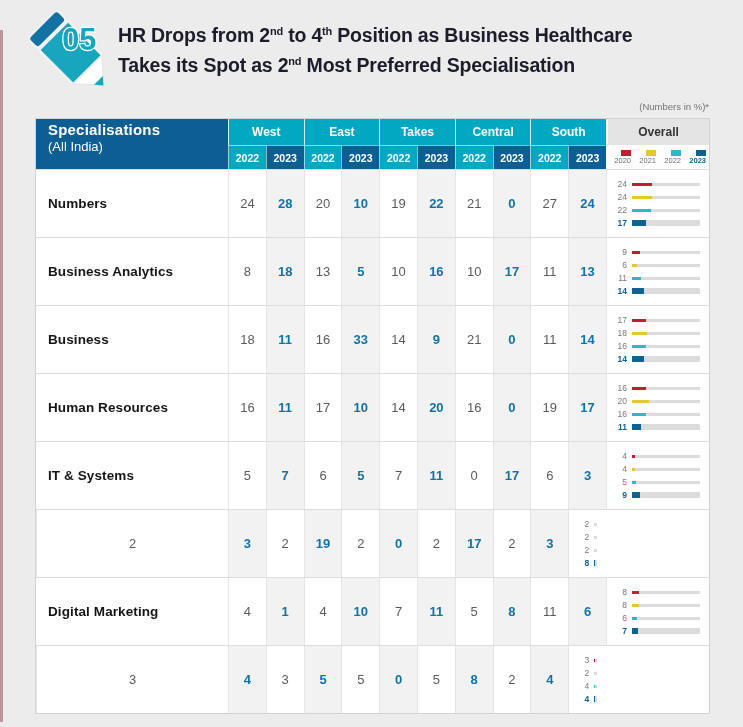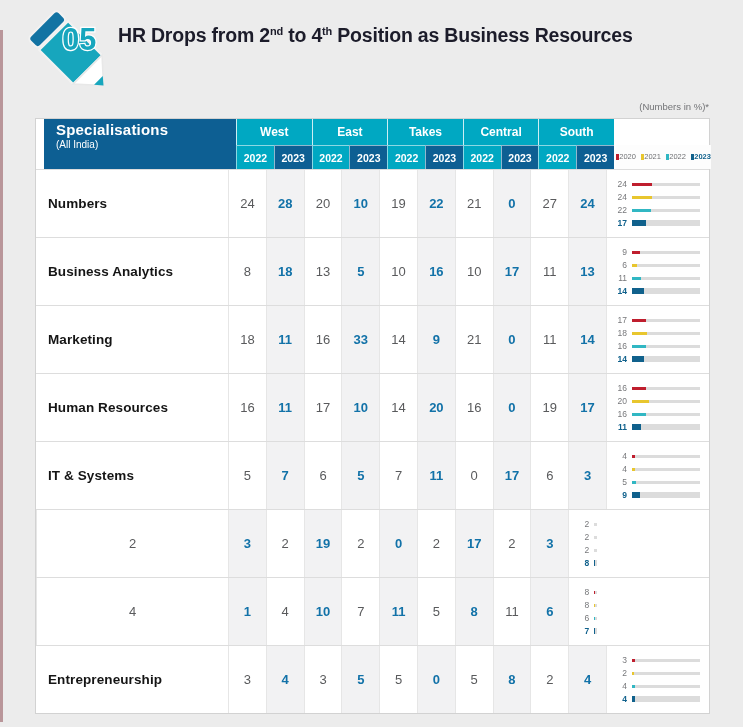--- a/index.html
+++ b/index.html
@@ -15,39 +15,39 @@
   .hdr-title { position:absolute; left:118px; top:22px; width:600px;
                font-size:19.5px; font-weight:bold; color:#1c1c2a; line-height:27px;
                letter-spacing:-0.2px; }
   .sup { font-size:11px; position:relative; top:-7px; }
 
   .note { position:absolute; top:101px; right:34px; font-size:9.5px; color:#727376; }
 
   .table { position:absolute; left:35px; top:118px; width:675px; background:#fff;
            border:1px solid #d2d2d2; box-sizing:border-box; }
 
-  .thead { display:grid; grid-template-columns:var(--cols); grid-template-rows:26px 24px;padding-left:8px; }
+  .thead { display:grid; grid-template-columns:var(--cols); grid-template-rows:26px 24px; }
   .label-head { grid-row:1/3; grid-column:1; background:#0d5f93; color:#fff;
                 padding:2px 0 0 12px; }
   .label-head .l1 { font-size:15px; font-weight:bold; letter-spacing:.2px; }
-  .label-head .l2 { font-size:10px; margin-top:1px; }
+  .label-head .l2 { font-size:13px; margin-top:1px; }
   .region-head { grid-row:1; background:#00a8c2; color:#fff; font-weight:bold; font-size:12px;
                  display:flex; align-items:center; justify-content:center;
                  border-left:1px solid rgba(255,255,255,.8); }
   .year-head { grid-row:2; color:#fff; font-size:10.5px; font-weight:bold;
                display:flex; align-items:center; justify-content:center;
                border-left:1px solid rgba(255,255,255,.55); border-top:1px solid rgba(255,255,255,.55); }
   .year-head.y22 { background:#00a8c2; }
   .year-head.y23 { background:#0d5f93; }
   .overall-head { grid-row:1; grid-column:12; background:#e4e4e5; color:#333;
                   font-weight:bold; font-size:12px; display:flex; align-items:center;
                   justify-content:center; border-left:2px solid #fff; }
   .legend-row { grid-row:2; grid-column:12; display:flex; align-items:center;
                 justify-content:center; gap:5px; background:#fdfdfd; border-left:2px solid #fff; }
-  .legend-item { display:flex; flex-direction:row; align-items:flex-end; width:20px; }
+  .legend-item { display:flex; flex-direction:column; align-items:flex-end; width:20px; }
   .lg-swatch { width:10px; height:6px; margin-bottom:1px; }
   .lg-label { font-size:7.5px; color:#6f7073; line-height:1; }
   .legend-item:last-child .lg-label { font-weight:bold; color:#10618c; }
 
   .trow { display:grid; grid-template-columns:var(--cols); height:67px;
           border-top:1px solid #dddddd; }
   .cell { display:flex; align-items:center; justify-content:center; font-size:13px;
           color:#595a5c; border-left:1px solid #e6e6e6; }
   .label-cell { justify-content:flex-start; padding-left:12px; font-weight:bold;
                 color:#151515; font-size:13.5px; border-left:none; letter-spacing:.1px; }
@@ -72,31 +72,33 @@
     <g transform="rotate(-45 42 48)">
       <rect x="22" y="24" width="40" height="47" fill="#17a6bd" stroke="#f2f2f2" stroke-width="2"></rect>
       <rect x="22" y="8" width="40" height="14" rx="4" fill="#1273a3" stroke="#f2f2f2" stroke-width="2"></rect>
       <polygon points="22,71 62,71 42,93" fill="#ffffff" stroke="#e8e8e8" stroke-width="1.5"></polygon>
       <polygon points="36,86 48,86 42,93" fill="#17a6bd"></polygon>
     </g>
     <text x="50" y="45" text-anchor="middle" font-size="30" font-weight="bold" fill="#17a6bd" stroke="#ffffff" stroke-width="2.4" style="paint-order:stroke" font-family="Liberation Sans, sans-serif">05</text>
   </svg>
 
   <div class="hdr-title">
-    <div><span>HR Drops from 2</span><span class="sup">nd</span><span> to 4</span><span class="sup">th</span><span> Position as Business Resources</span></div>
+    <div><span>HR Drops from 2</span><span class="sup">nd</span><span> to 4</span><span class="sup">th</span><span> Position as Business Healthcare</span></div>
+    <div><span>Takes its Spot as 2</span><span class="sup">nd</span><span> Most Preferred Specialisation</span></div>
   </div>
 
   <div class="note">(Numbers in %)*</div>
 
   <div class="table">
     <div class="thead" id="thead">
       <div class="label-head">
         <div class="l1">Specialisations</div>
         <div class="l2">(All India)</div>
       </div>
+      <div class="overall-head">Overall</div>
       <div class="legend-row" id="legend">
           <div class="legend-item">
             <div class="lg-swatch" style="background: rgb(191, 30, 46);"></div>
             <div class="lg-label">2020</div>
           </div>
           <div class="legend-item">
             <div class="lg-swatch" style="background: rgb(232, 198, 46);"></div>
             <div class="lg-label">2021</div>
           </div>
           <div class="legend-item">
@@ -197,21 +199,21 @@
             </div>
             <div class="bar-line">
               <div class="bar-label last">14</div>
               <div class="bar-track thick">
                 <div class="bar-fill" style="width: 17.5%; background: rgb(16, 97, 140);"></div>
               </div>
             </div>
           </div>
         </div>
         <div class="trow">
-          <div class="cell label-cell">Marketing</div>
+          <div class="cell label-cell">Business</div>
           <div class="cell val y22">18</div>
           <div class="cell val y23">11</div>
           <div class="cell val y22">16</div>
           <div class="cell val y23">33</div>
           <div class="cell val y22">14</div>
           <div class="cell val y23">9</div>
           <div class="cell val y22">21</div>
           <div class="cell val y23">0</div>
           <div class="cell val y22">11</div>
           <div class="cell val y23">14</div>
@@ -352,20 +354,21 @@
             </div>
             <div class="bar-line">
               <div class="bar-label last">8</div>
               <div class="bar-track thick">
                 <div class="bar-fill" style="width: 10%; background: rgb(16, 97, 140);"></div>
               </div>
             </div>
           </div>
         </div>
         <div class="trow">
+          <div class="cell label-cell">Digital Marketing</div>
           <div class="cell val y22">4</div>
           <div class="cell val y23">1</div>
           <div class="cell val y22">4</div>
           <div class="cell val y23">10</div>
           <div class="cell val y22">7</div>
           <div class="cell val y23">11</div>
           <div class="cell val y22">5</div>
           <div class="cell val y23">8</div>
           <div class="cell val y22">11</div>
           <div class="cell val y23">6</div>
@@ -390,21 +393,20 @@
             </div>
             <div class="bar-line">
               <div class="bar-label last">7</div>
               <div class="bar-track thick">
                 <div class="bar-fill" style="width: 8.75%; background: rgb(16, 97, 140);"></div>
               </div>
             </div>
           </div>
         </div>
         <div class="trow">
-          <div class="cell label-cell">Entrepreneurship</div>
           <div class="cell val y22">3</div>
           <div class="cell val y23">4</div>
           <div class="cell val y22">3</div>
           <div class="cell val y23">5</div>
           <div class="cell val y22">5</div>
           <div class="cell val y23">0</div>
           <div class="cell val y22">5</div>
           <div class="cell val y23">8</div>
           <div class="cell val y22">2</div>
           <div class="cell val y23">4</div>

